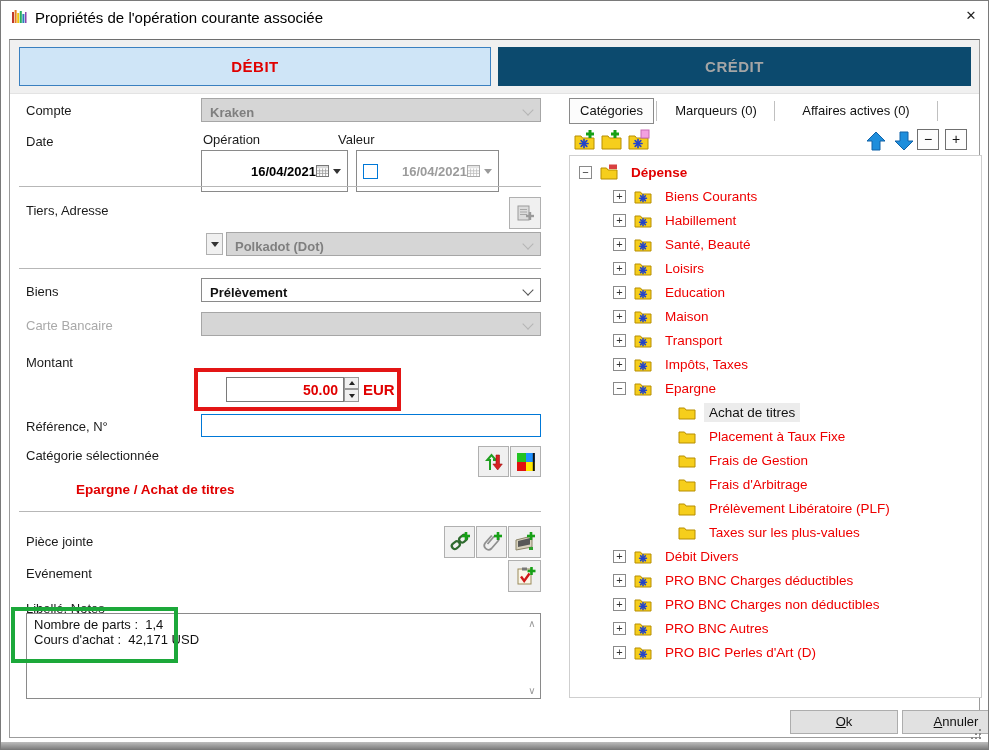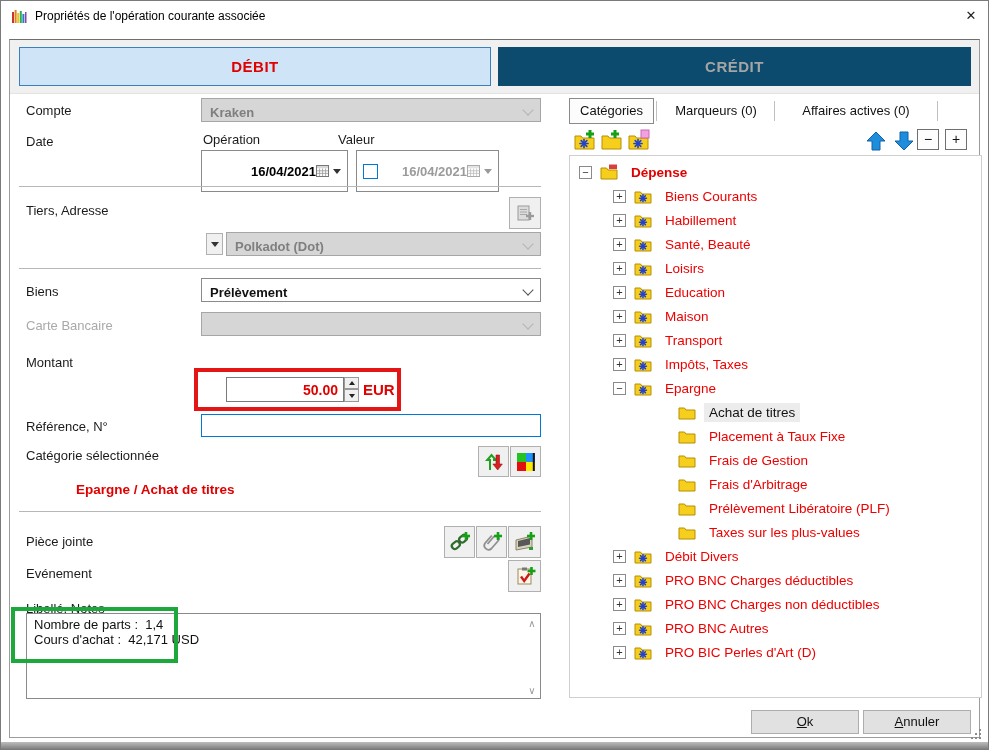--- a/index.html
+++ b/index.html
@@ -1,21 +1,21 @@
 <!DOCTYPE html>
 <html><head>
 <meta charset="utf-8">
 <style>
   html,body{margin:0;padding:0;}
   body{font-family:"Liberation Sans","DejaVu Sans",sans-serif;background:#e8e8e8;}
   .win{position:relative;width:989px;height:750px;background:#fff;border:1px solid #7a7a7a;box-sizing:border-box;overflow:hidden;}
   .abs{position:absolute;}
   
   .titlebar{position:absolute;left:0;top:0;width:100%;height:30px;background:#fff;}
-  .title-text{position:absolute;left:34px;top:8px;font-size:12px;color:#000;}
+  .title-text{position:absolute;left:34px;top:8px;font-size:15px;color:#000;}
   .close-btn{position:absolute;right:0;top:0;width:34px;height:30px;text-align:center;line-height:30px;font-size:13px;color:#222;cursor:pointer;}
   
   .tabcontrol{position:absolute;left:8px;top:38px;width:971px;height:699px;background:#fff;border:1px solid #9c9c9c;border-top-color:#6e6e6e;box-sizing:border-box;}
   .tabstrip{position:absolute;left:9px;top:39px;width:969px;height:53px;background:#f0f0f0;border-bottom:1px solid #e3e3e3;}
   .tab-debit{position:absolute;left:18px;top:46px;width:472px;height:39px;background:#cfe5f7;border:1px solid #3a80c0;box-sizing:border-box;text-align:center;line-height:37px;font-size:15px;font-weight:bold;color:#e00000;letter-spacing:.5px;cursor:pointer;}
   .tab-credit{position:absolute;left:497px;top:46px;width:473px;height:39px;background:#0c4a6e;text-align:center;line-height:39px;font-size:15px;font-weight:bold;color:#a5a5a5;letter-spacing:.5px;}
   
   .lbl{position:absolute;font-size:13px;color:#1b1b1b;white-space:nowrap;}
   .lbl.dis{color:#a9a9a9;}
   .combo{position:absolute;height:24px;box-sizing:border-box;border:1px solid #999;font-size:13px;font-weight:bold;display:flex;align-items:center;padding:4px 22px 0 8px;white-space:nowrap;}
@@ -54,21 +54,21 @@
   .tree-row.lvl0{padding-left:9px;}
   .tree-row.lvl1{padding-left:43px;}
   .tree-row.lvl2{padding-left:87px;}
   .tree-row.bold .tlabel{font-weight:bold;color:#e00000;}
   .expander{width:13px;height:13px;border:1px solid #8a8a8a;background:#fff;box-sizing:border-box;font-size:11px;line-height:10px;text-align:center;color:#333;margin-right:8px;flex:none;}
   .expander.none{visibility:hidden;}
   .ticon{width:18px;height:16px;margin-right:8px;flex:none;}
   .tlabel{padding:2px 5px;}
   .tree-row.sel .tlabel{background:#ececec;color:#111;}
   
-  .footbtn{position:absolute;top:709px;width:108px;height:24px;background:#e1e1e1;border:1px solid #adadad;box-sizing:border-box;font-family:"Liberation Sans",sans-serif;font-size:13px;color:#111;cursor:pointer;padding:0;}
+  .footbtn{position:absolute;top:709px;width:108px;height:24px;background:#e1e1e1;border:1px solid #adadad;box-sizing:border-box;font-family:"Liberation Sans",sans-serif;font-size:13px;color:#111;cursor:pointer;padding:0;margin-left:39px;}
   .footbtn span{display:block;text-align:center;line-height:22px;}
   .footbtn span::first-letter{text-decoration:underline;}
   .bottomband{position:absolute;left:0;top:741px;width:100%;height:9px;background:linear-gradient(#bdbdbd,#6e6e6e);}
   .grip{position:absolute;left:970px;top:728px;width:12px;height:10px;}
   .grip i{position:absolute;width:2px;height:2px;background:#8a8a8a;}
 </style>
 </head>
 <body>
 
 <div class="win">

